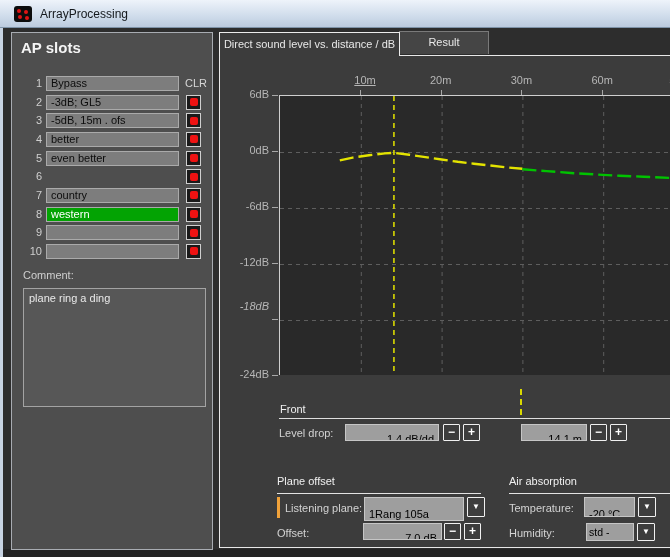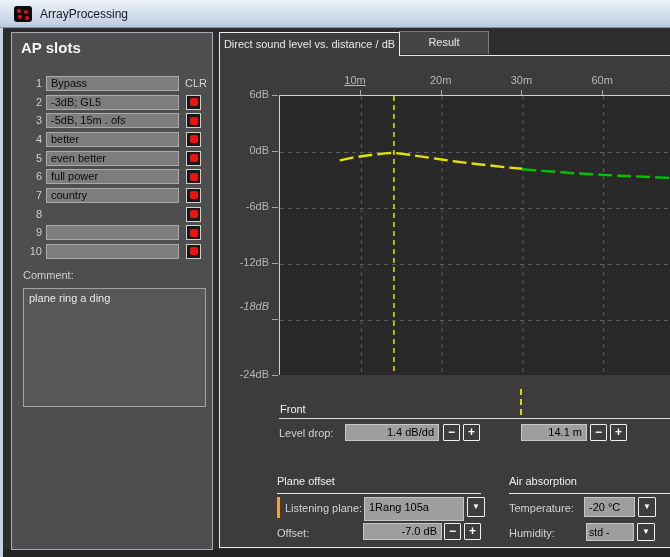--- a/index.html
+++ b/index.html
@@ -47,21 +47,21 @@
   .ylab{position:absolute;left:0;width:49px;text-align:right;color:#b6b6b6}
   .ytick{position:absolute;width:6px;height:1px;left:52px;background:#a8a8a8}
 
   .front-marker{position:absolute;top:333px;height:26px;width:0;border-left:2px dashed #d9d900;cursor:ew-resize}
   .front-title{position:absolute;left:60px;top:347px;color:#f0f0f0}
   .front-rule{position:absolute;left:59px;top:362px;right:0;height:1px;background:#dedede}
 
   .lbl{position:absolute;color:#d3d3d3}
   .heading{position:absolute;color:#f0f0f0}
   .rule{position:absolute;height:1px;background:#e3e3e3}
-  .vfield{position:absolute;background:#9e9e9e;border:1px solid #c6c6c6;color:#000;overflow:hidden;line-height:15px;padding:0 4px;cursor:text}
+  .vfield{position:absolute;background:#9e9e9e;border:1px solid #c6c6c6;color:#000;overflow:hidden;line-height:15px;padding:7px 4px;cursor:text}
   .vfield.right{text-align:right}
   .sqbtn{position:absolute;width:17px;height:17px;background:#3d3d3d;border:1px solid #f0f0f0;color:#fff;text-align:center;line-height:15px;font-size:12px;font-weight:bold;border-radius:1px;cursor:pointer}
   .arrowbtn{position:absolute;background:#3d3d3d;border:1px solid #f0f0f0;color:#fff;text-align:center;font-size:8px;border-radius:1px;cursor:pointer}
   .dd{cursor:pointer}
   .orange-bar{position:absolute;left:57px;top:441px;width:3px;height:21px;background:#f0a23a}
 </style>
 </head>
 <body>
 
 <div class="titlebar">
@@ -107,34 +107,34 @@
       </div>
       <div class="slot-row" style="top: 117.6px;">
         <span class="slot-num">5</span>
         <div class="slot-field">even better</div>
         <div class="clr-btn">
           <div class="clr-led"></div>
         </div>
       </div>
       <div class="slot-row" style="top: 136.25px;">
         <span class="slot-num">6</span>
-        <div class="slot-field">full power</div>
         <div class="clr-btn">
           <div class="clr-led"></div>
         </div>
       </div>
       <div class="slot-row" style="top: 154.9px;">
         <span class="slot-num">7</span>
         <div class="slot-field">country</div>
         <div class="clr-btn">
           <div class="clr-led"></div>
         </div>
       </div>
       <div class="slot-row" style="top: 173.55px;">
         <span class="slot-num">8</span>
+        <div class="slot-field selected">western</div>
         <div class="clr-btn">
           <div class="clr-led"></div>
         </div>
       </div>
       <div class="slot-row" style="top: 192.2px;">
         <span class="slot-num">9</span>
         <div class="slot-field"></div>
         <div class="clr-btn">
           <div class="clr-led"></div>
         </div>
@@ -198,21 +198,21 @@
 
   <div class="heading" style="left:289px;top:419px">Air absorption</div>
   <div class="rule" style="left:289px;top:437px;right:0"></div>
   <div class="lbl" style="left:289px;top:446px">Temperature:</div>
   <div class="vfield dd" style="left:364px;top:441px;width:51px;height:20px;line-height:18px">-20 °C</div>
   <div class="arrowbtn" style="left:418px;top:441px;width:18px;height:20px;line-height:18px">▼</div>
   <div class="lbl" style="left:289px;top:471px">Humidity:</div>
   <div class="vfield dd" style="left:366px;top:467px;width:48px;height:18px;line-height:16px;font-size:10.5px;padding:0 2px">std - 60%</div>
   <div class="arrowbtn" style="left:417px;top:467px;width:18px;height:18px;line-height:16px">▼</div>
 <div class="xtick" style="left: 139.8px;"></div>
-    <div class="xlab" style="left: 118px; text-decoration: underline;">10m</div>
+    <div class="xlab" style="left: 128px; text-decoration: underline;">10m</div>
     <div class="xtick" style="left: 220.6px;"></div>
     <div class="xlab" style="left: 203.6px;">20m</div>
     <div class="xtick" style="left: 301.4px;"></div>
     <div class="xlab" style="left: 284.4px;">30m</div>
     <div class="xtick" style="left: 382.2px;"></div>
     <div class="xlab" style="left: 365.2px;">60m</div>
     <div class="xlab" style="left: 443px;">50m</div>
     <div class="ytick" style="top: 39px;"></div>
     <div class="ylab" style="top: 32px;">6dB</div>
     <div class="ytick" style="top: 95px;"></div>

